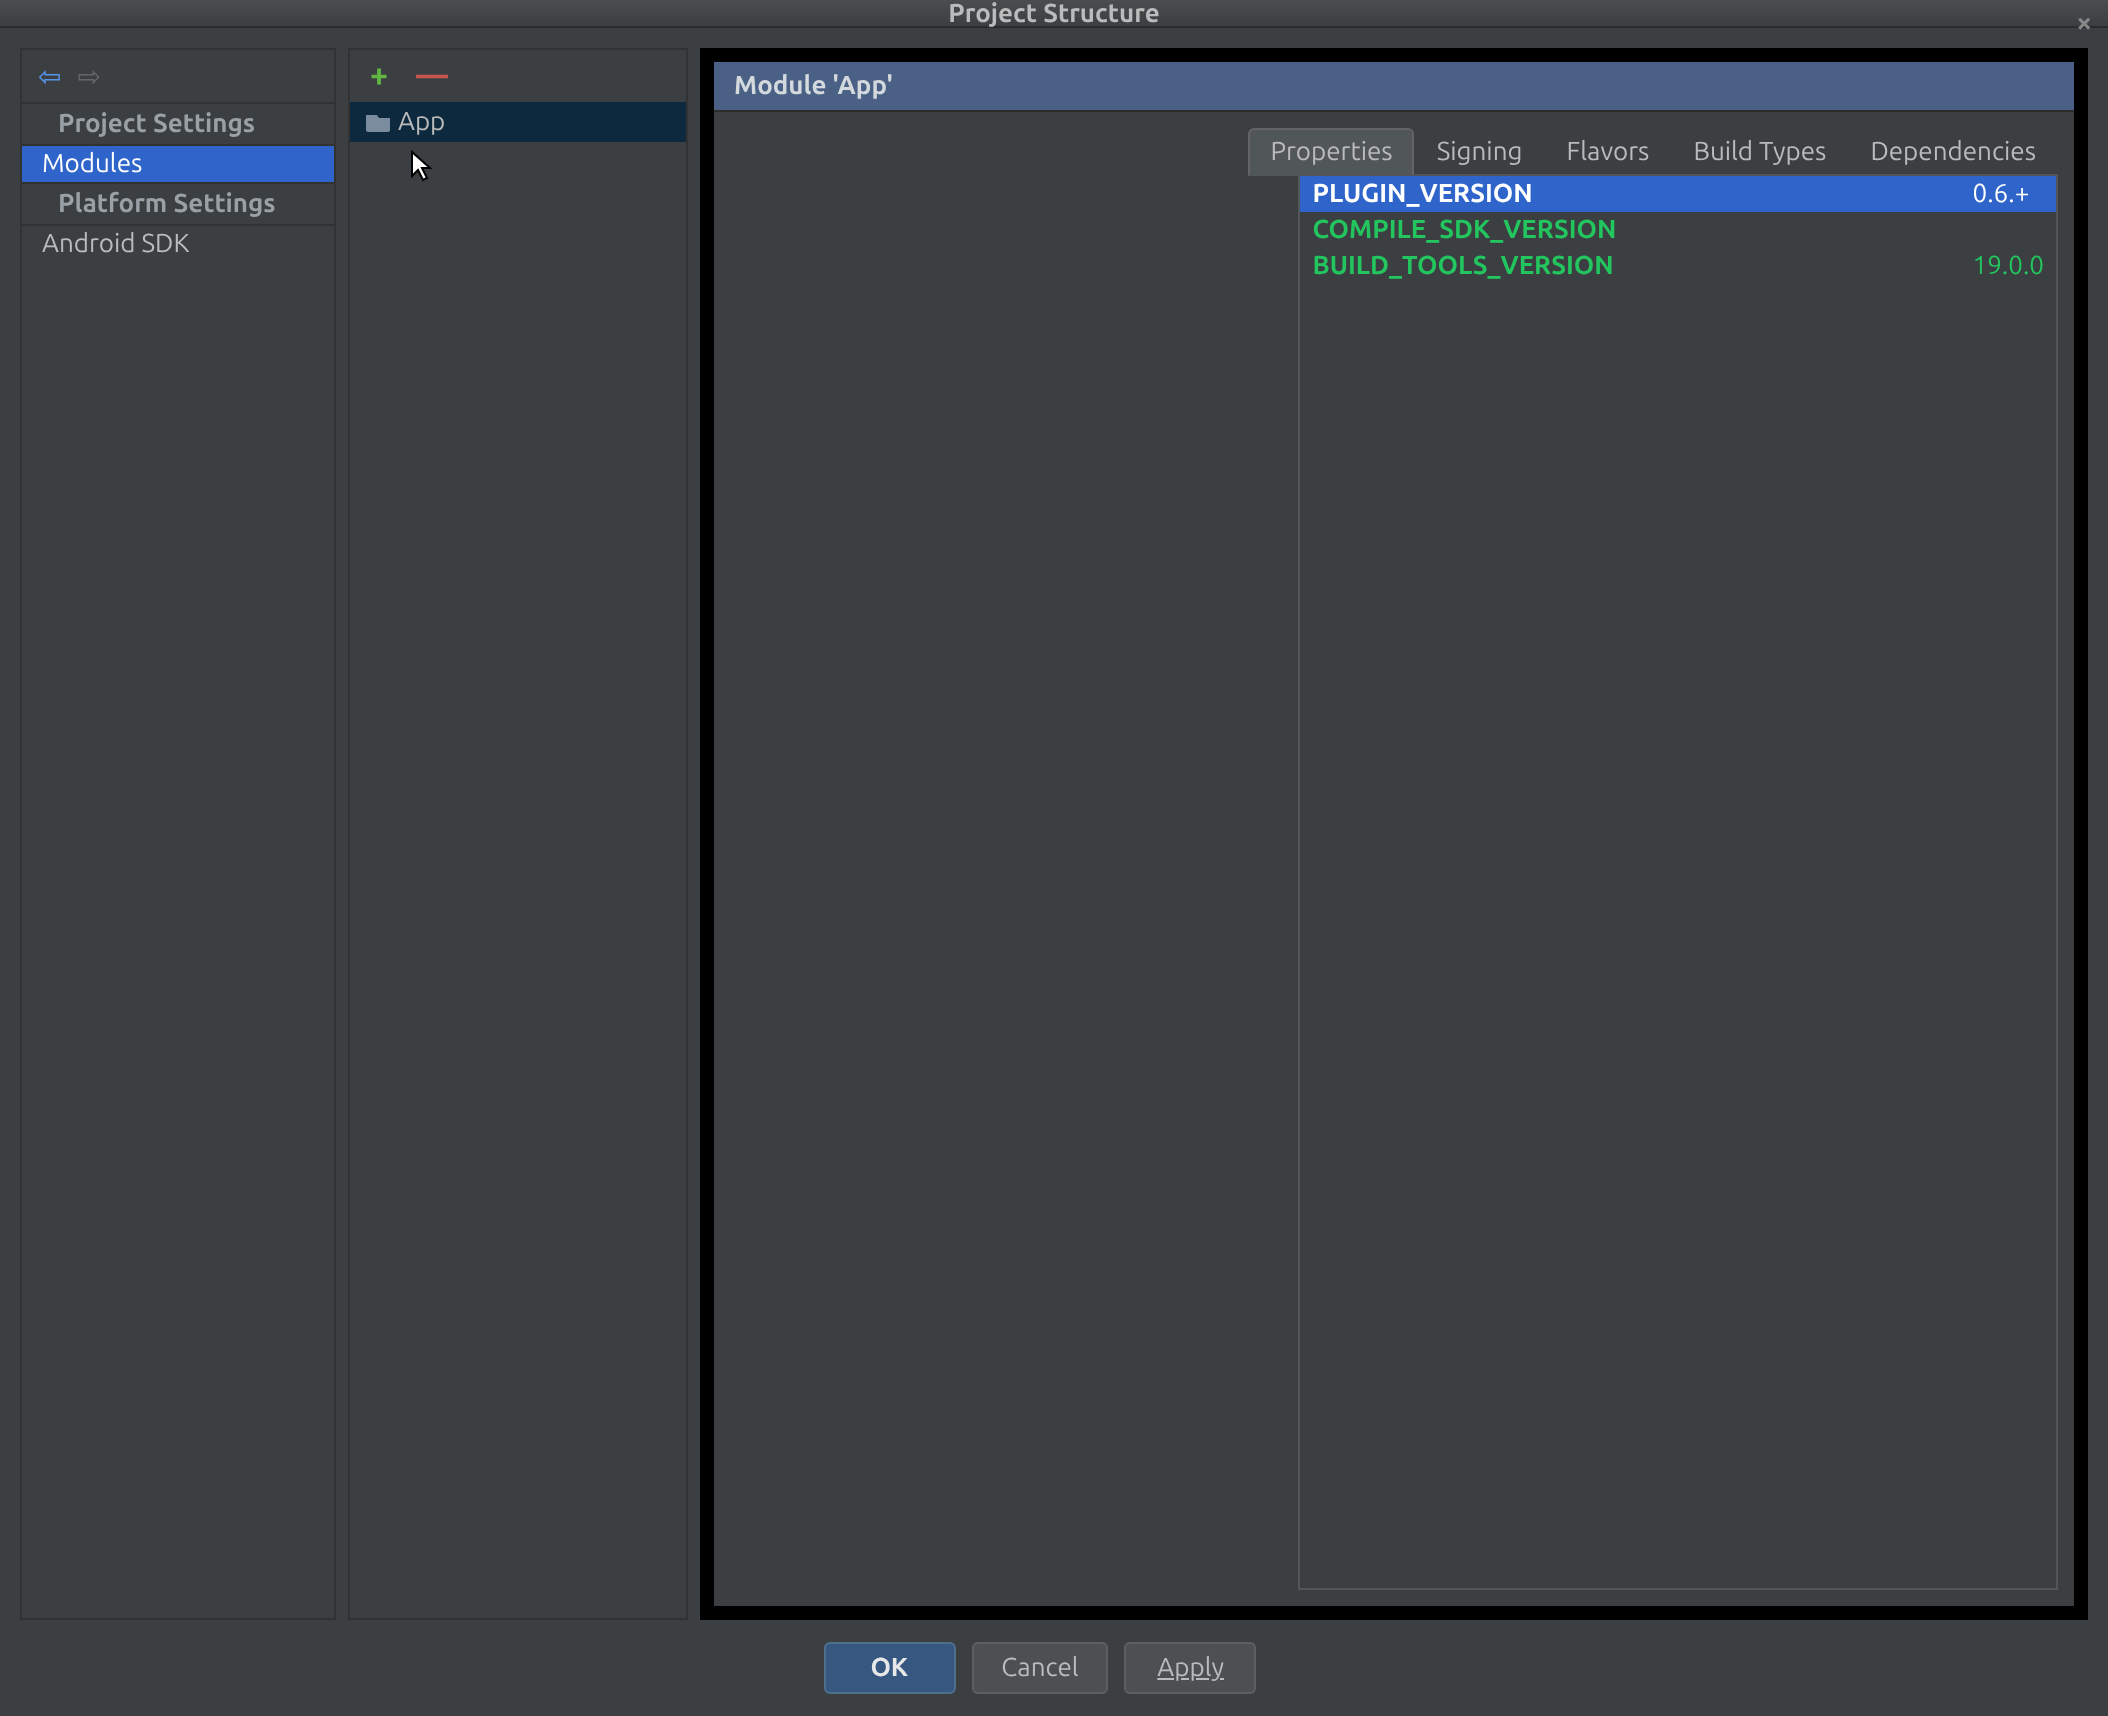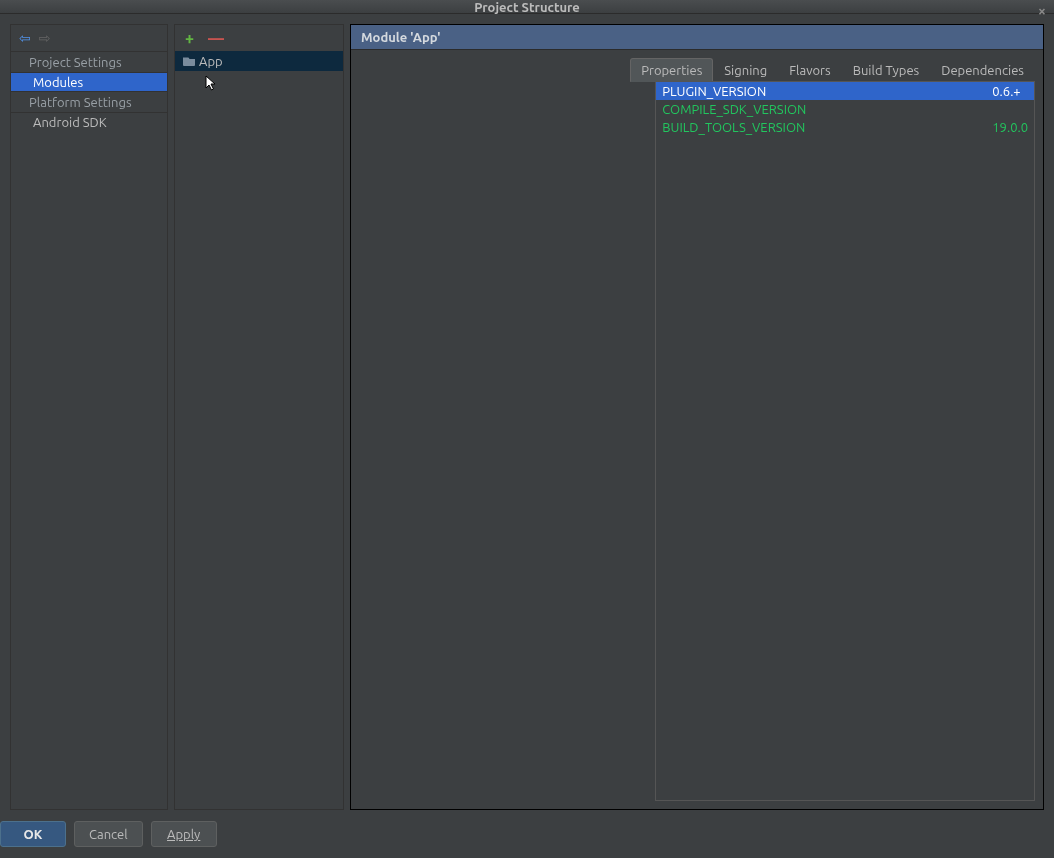--- a/index.html
+++ b/index.html
@@ -60,30 +60,30 @@
   gap: 8px;
   padding-left: 8px;
 }
 .nav-arrows .arrow {
   font-size: 14px;
 }
 .arrow-back { color: #5394ec; }
 .arrow-fwd { color: #666; }
 
 .section-header {
-  font-weight: normal;
+  font-weight: bold;
   color: #99a0a6;
   padding: 3px 8px 3px 18px;
   white-space: nowrap;
   border-top: 1px solid #323232;
   border-bottom: 1px solid #323232;
   background: #3c3f41;
 }
 .section-item {
-  padding: 2px 8px 2px 22px;
+  padding: 2px 8px 2px 10px;
   cursor: pointer;
   color: #bbbbbb;
 }
 .section-item.selected {
   background: #2f65ca;
   color: #ffffff;
 }
 
 
 .module-list {
@@ -127,21 +127,21 @@
   top: 75px;
   pointer-events: none;
   z-index: 100;
 }
 
 
 .right-panel {
   flex: 1;
   display: flex;
   flex-direction: column;
-  border: 1px solid #000000;
+  border: 7px solid #000000;
 }
 .module-header {
   background: #4a6185;
   color: #d4d9de;
   font-weight: bold;
   padding: 5px 10px;
   border-bottom: 1px solid #2b2b2b;
 }
 .right-body {
   flex: 1;
@@ -178,29 +178,29 @@
 }
 .prop-row {
   display: flex;
   padding: 2px 6px;
   color: #22c55e;
 }
 .prop-row.selected {
   background: #2f65ca;
   color: #ffffff;
 }
-.prop-key { flex: 0 0 330px; }
+.prop-key { flex: 0 0 330px; font-weight: bold; }
 .prop-val { flex: 1; }
 
 
 .footer {
   height: 48px;
   display: flex;
   align-items: center;
-  justify-content: flex-start;
+  justify-content: center;
   gap: 8px;
   padding-right: 14px;
   background: #3c3f41;
 }
 .btn {
   min-width: 66px;
   height: 26px;
   padding: 0 14px;
   background: #4c5052;
   border: 1px solid #5e6060;

